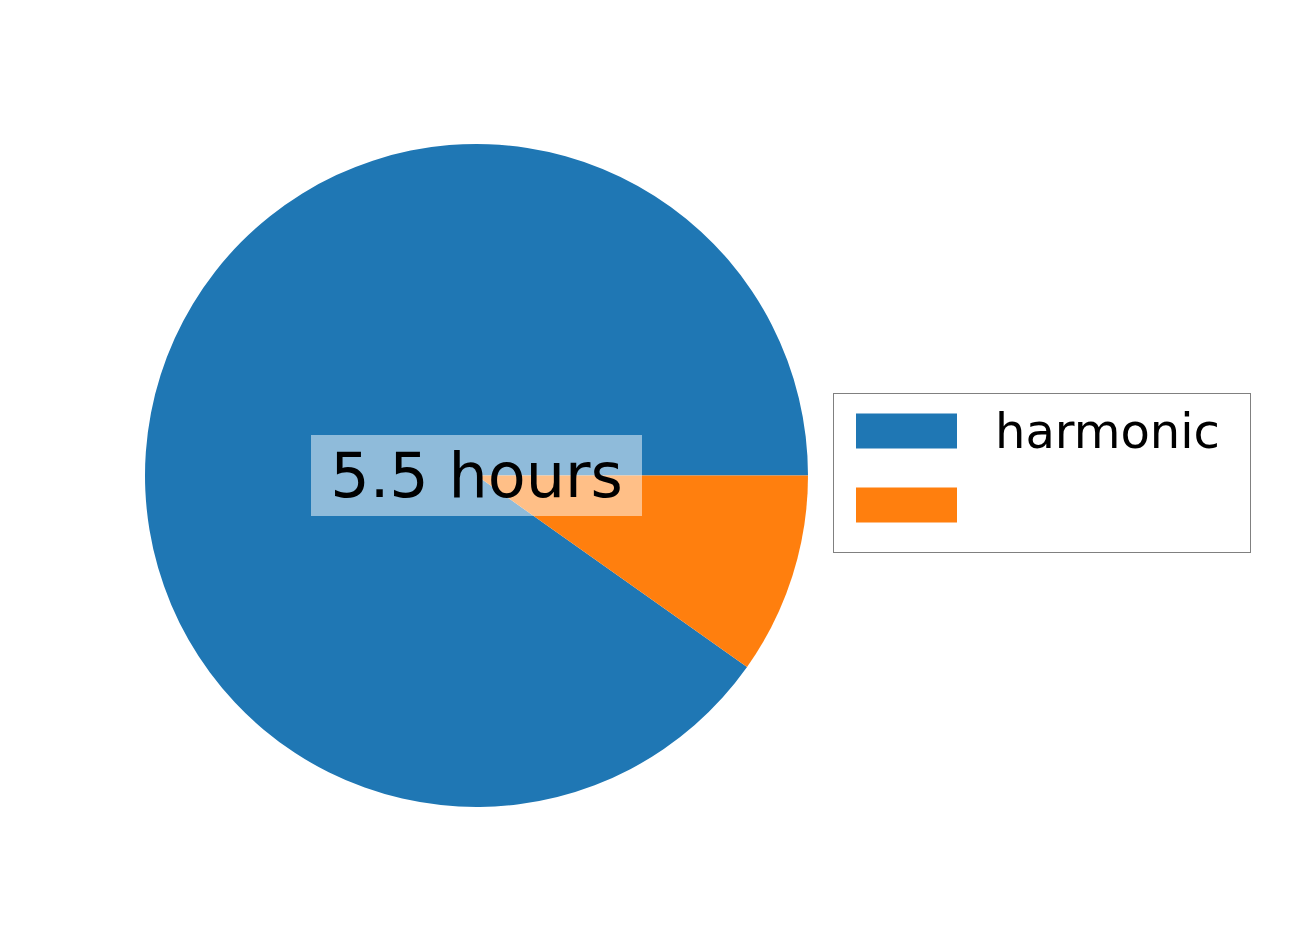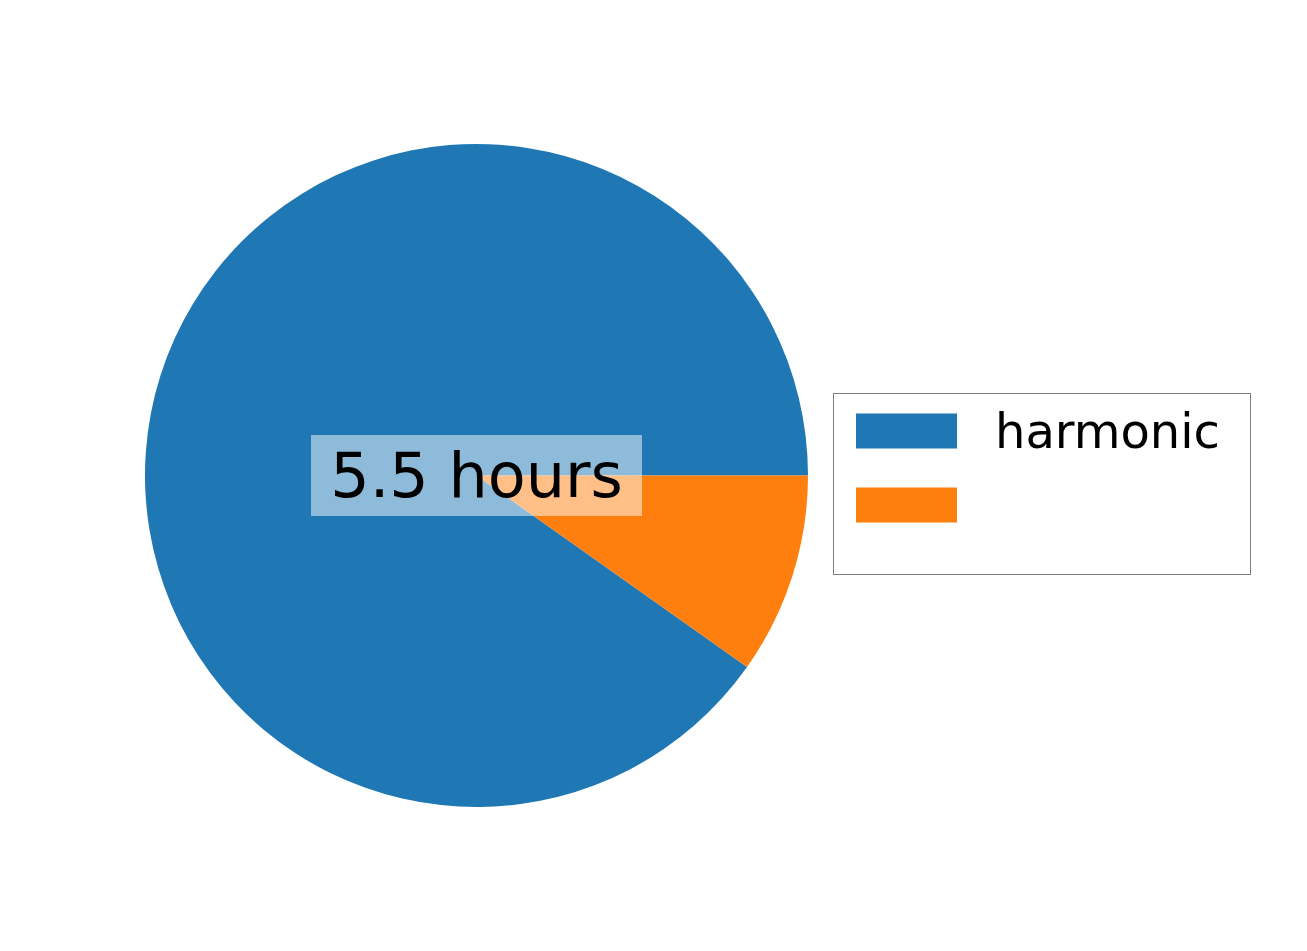--- a/index.html
+++ b/index.html
@@ -48,21 +48,21 @@
     color: #000000;
     white-space: nowrap;
     letter-spacing: 0px;
   }
   
   #legend {
     position: absolute;
     left: 833px;
     top: 393px;
     width: 418px;
-    height: 182px;
+    height: 160px;
     background: #ffffff;
     border: 1px solid #808080;
     box-sizing: border-box;
   }
   .legend-entry {
     position: absolute;
     left: 0;
     width: 100%;
     height: 74px;
     display: flex;

